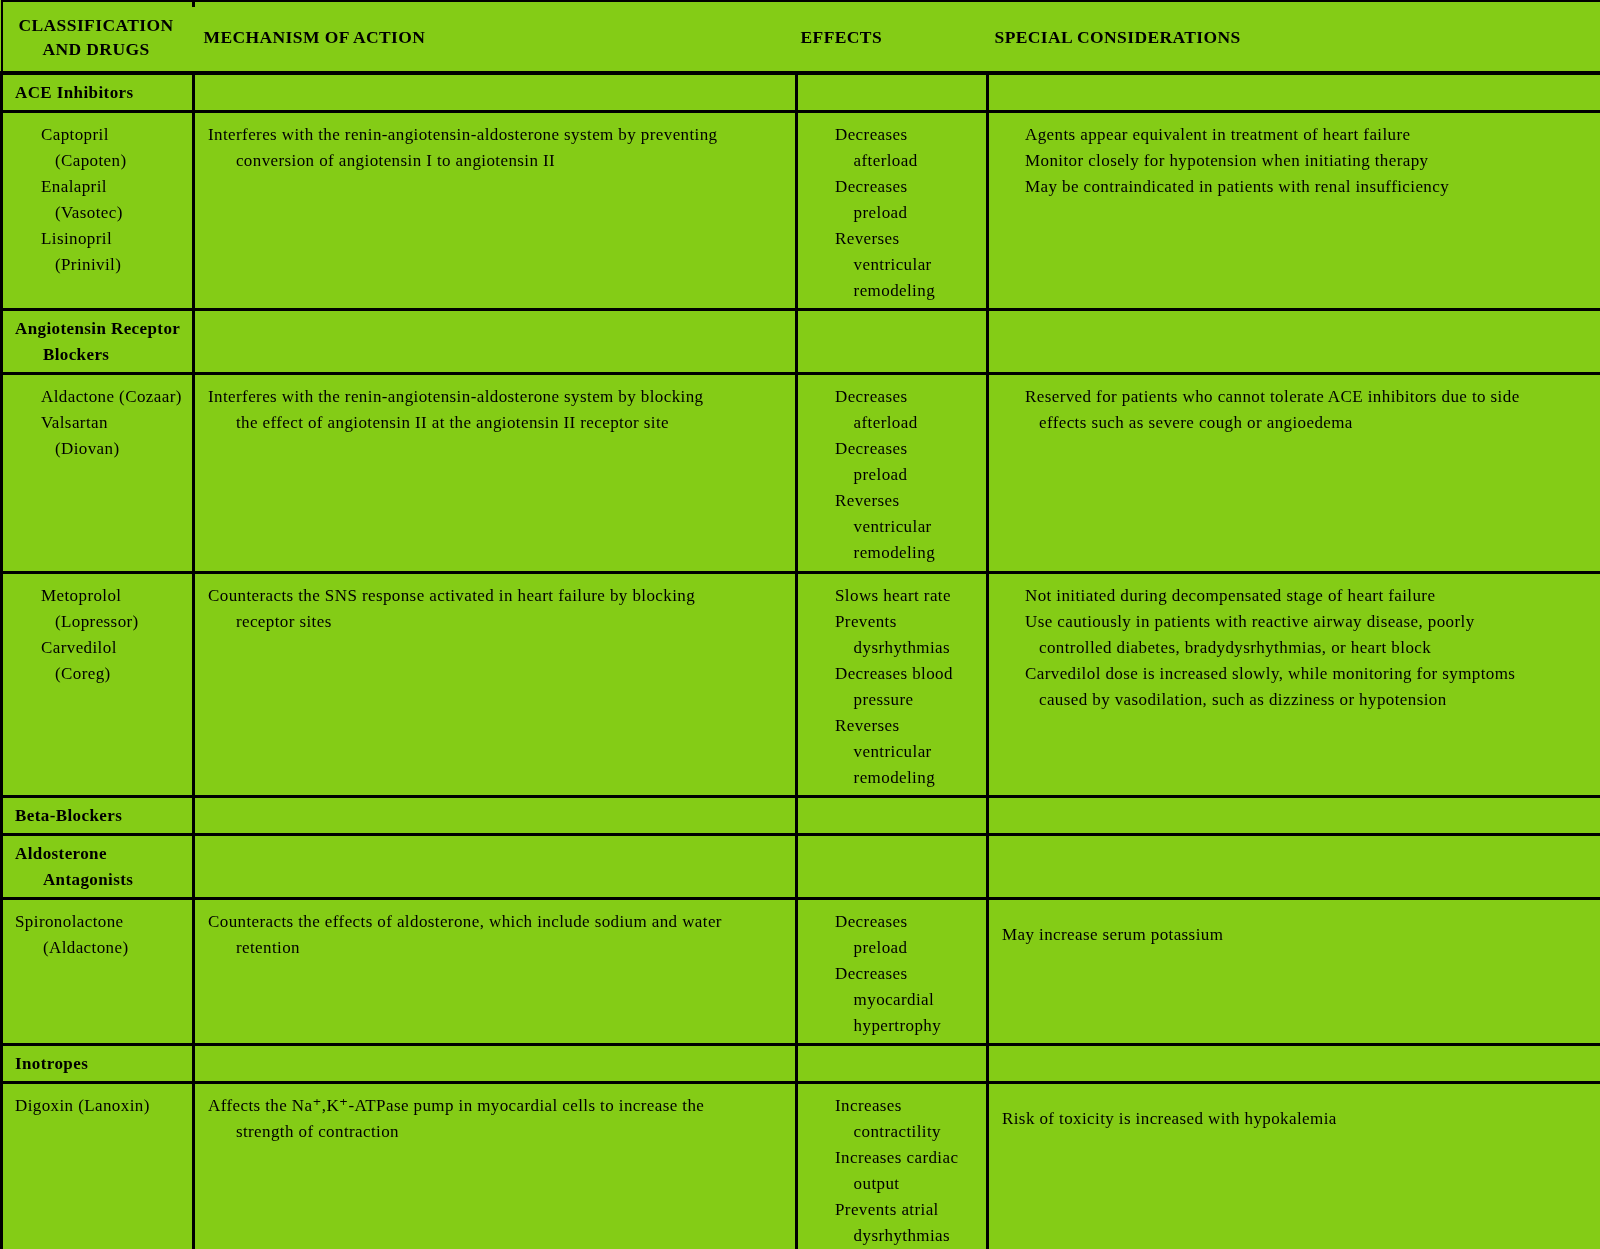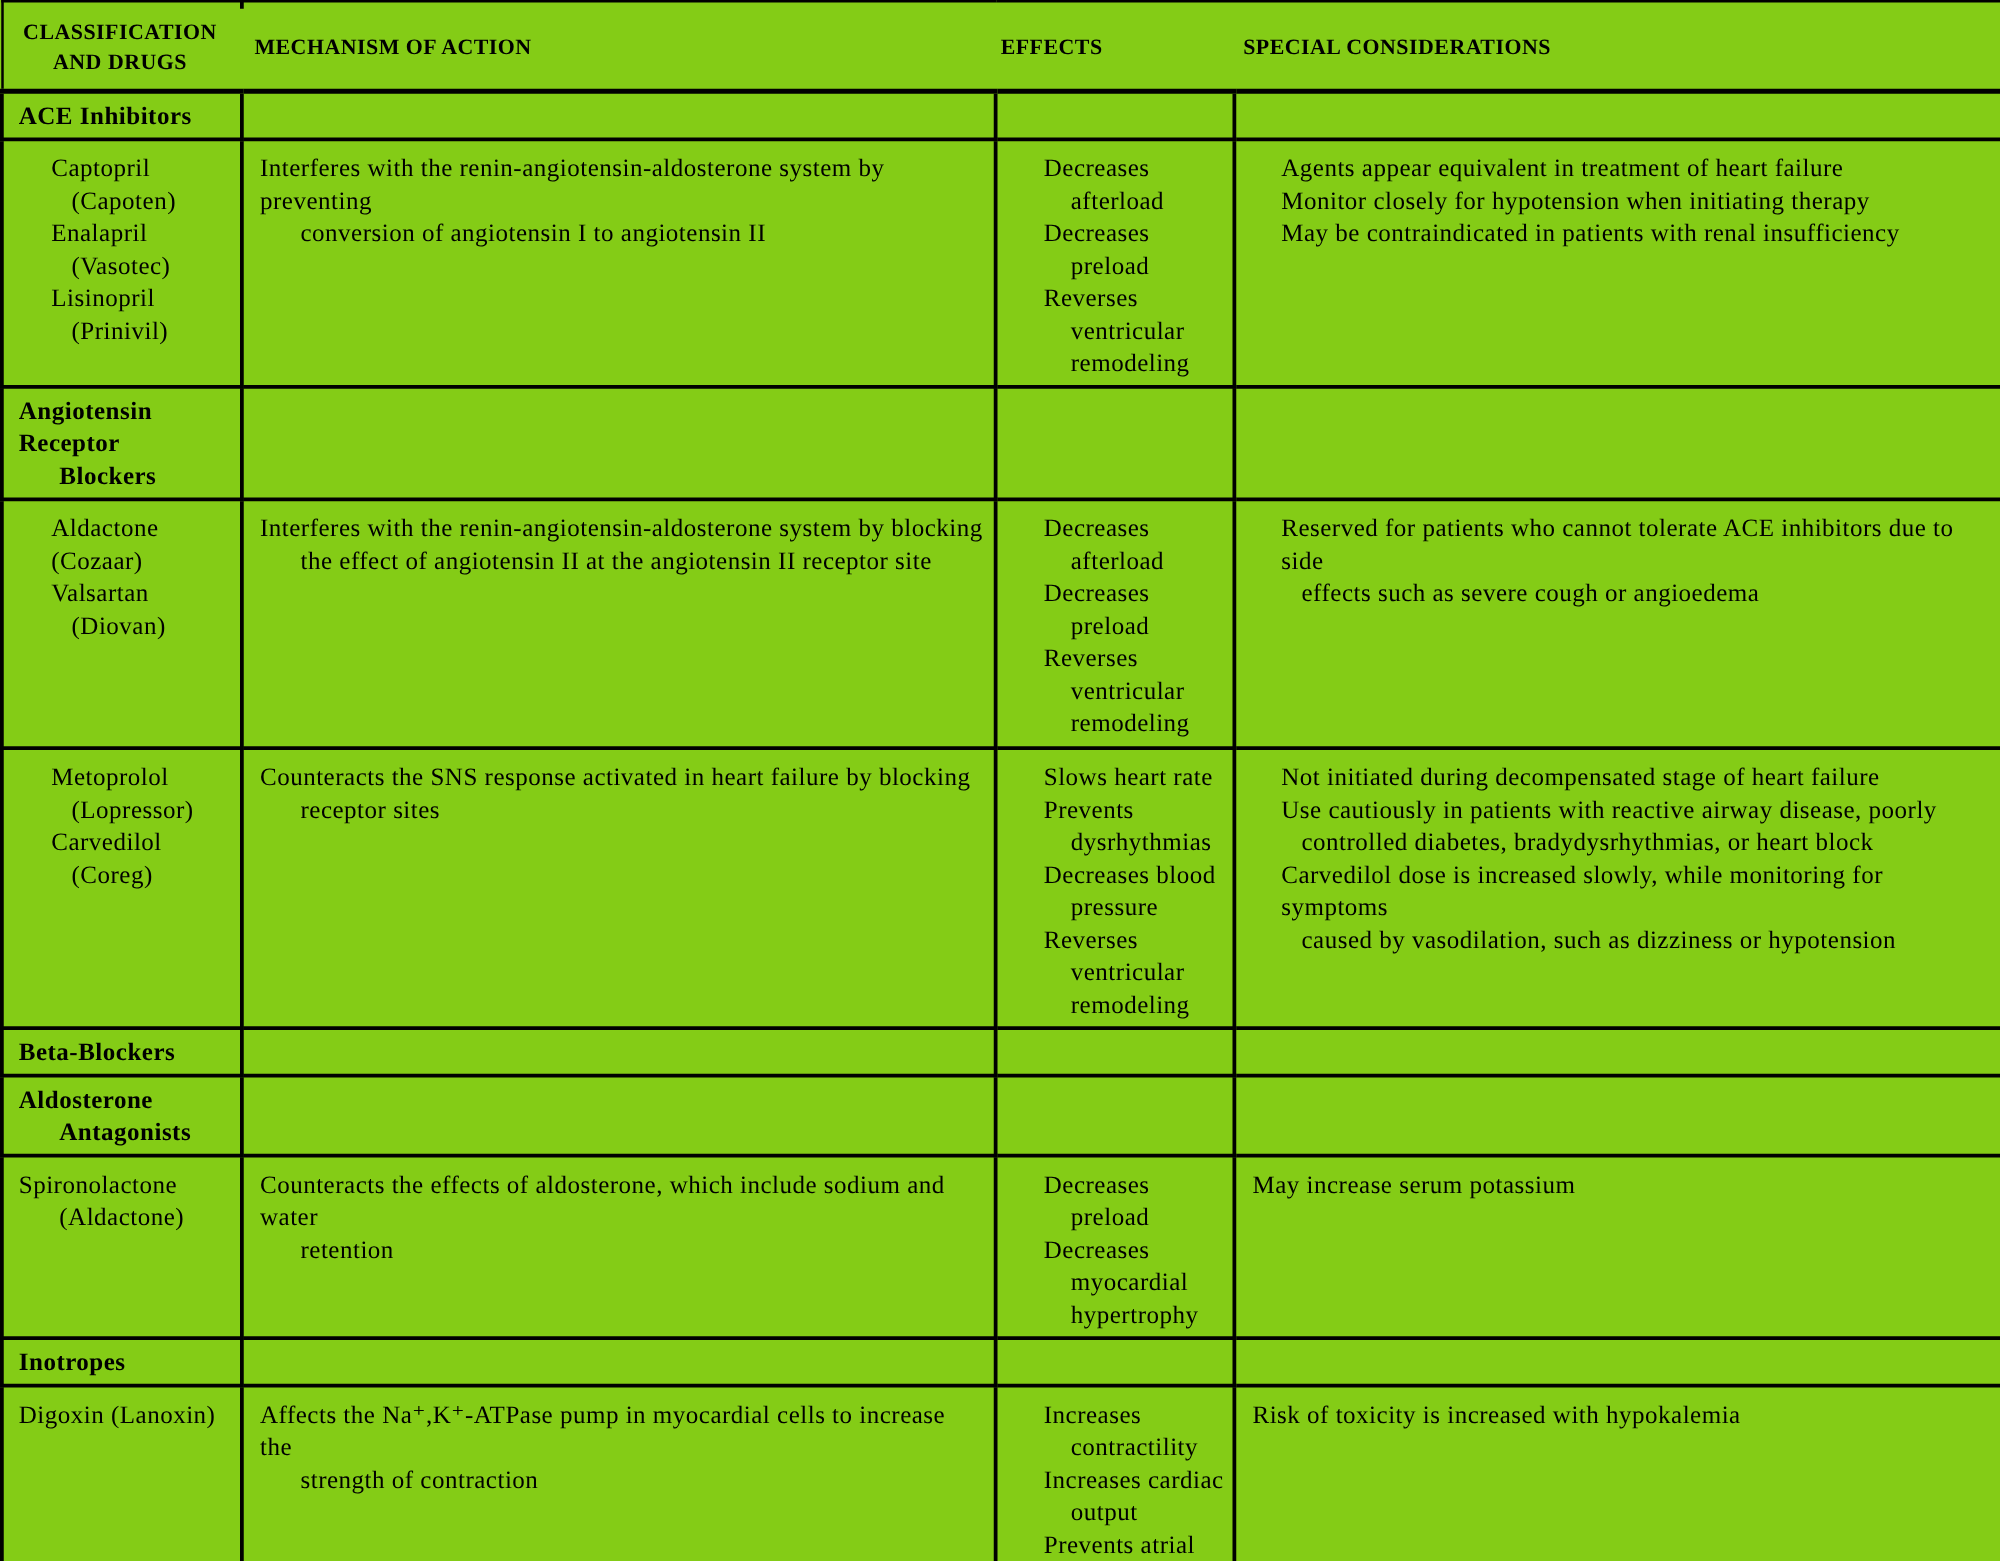--- a/index.html
+++ b/index.html
@@ -36,31 +36,31 @@
   th.h-mech  { padding-left: 10px; }
   th.h-eff   { padding-left: 4px; }
   th.h-cons  { padding-left: 7px; border-right: 3px solid #ef4444; }
   td {
     border: 3px solid #000;
     vertical-align: top;
     padding: 0;
   }
   .txt {
     white-space: pre-wrap;
-    font-size: 20px;
+    font-size: 17px;
     line-height: 26px;
     letter-spacing: 0.4px;
   }
   td.cat .txt      { font-weight: bold; padding: 5px 4px 4px 12px; }
   td.drugs-lg .txt { padding: 9px 4px 4px 38px; }
   td.drugs-sm .txt { padding: 9px 4px 4px 12px; }
   td.mech .txt     { padding: 9px 8px 4px 13px; }
   td.eff .txt      { padding: 9px 4px 4px 37px; }
   td.cons-lg .txt  { padding: 9px 8px 4px 36px; }
-  td.cons-sm .txt  { padding: 9px 8px 4px 13px; }
+  td.cons-sm .txt  { padding: 22px 8px 4px 13px; }
   
   .tick {
     position: absolute;
     left: 192px;
     top: 0;
     width: 3px;
     height: 7px;
     background: #000;
   }
 </style>

